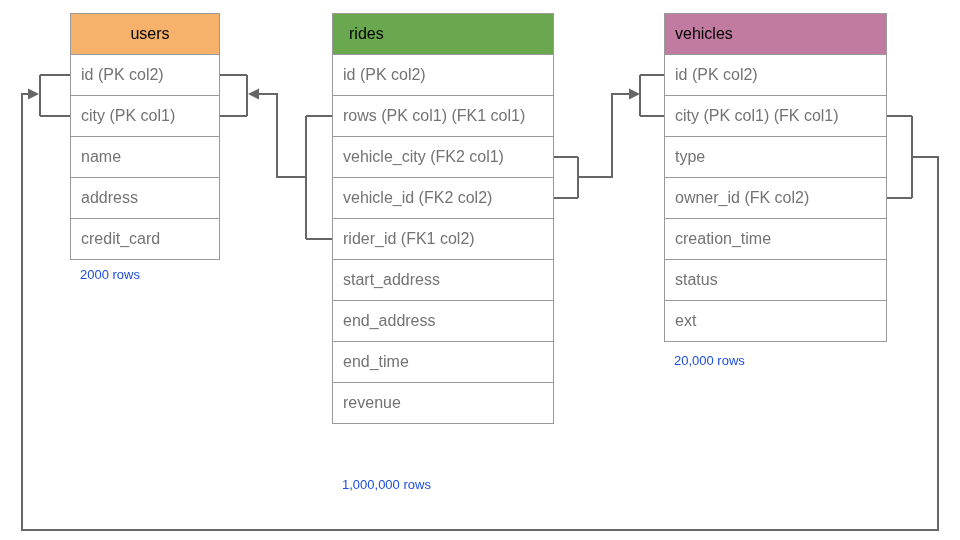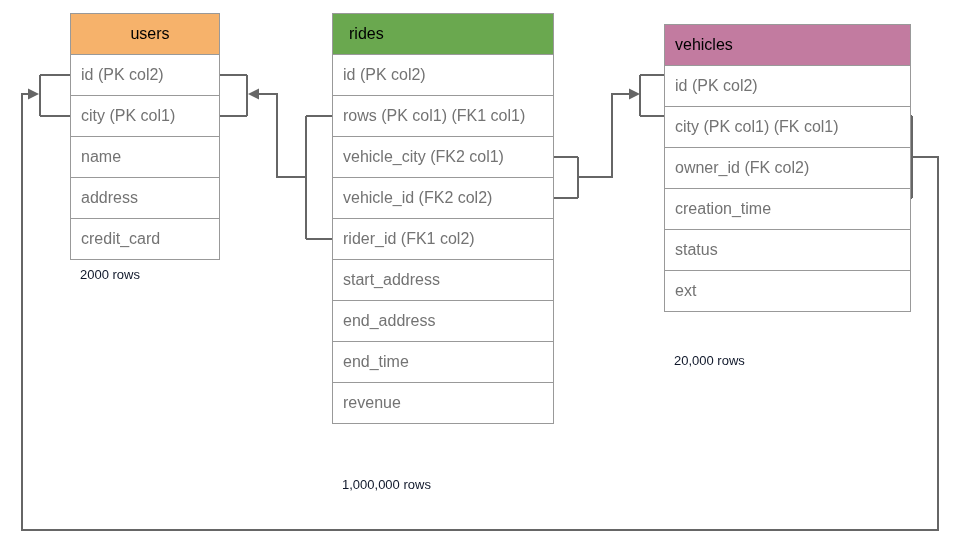--- a/index.html
+++ b/index.html
@@ -56,26 +56,26 @@
     color: #737373;
     background: #ffffff;
     border-top: 1px solid #999999;
     white-space: nowrap;
     overflow: hidden;
   }
   .rowcount {
     position: absolute;
     z-index: 2;
     font-size: 13px;
-    color: #0f172a;
+    color: #1d4ed8;
     white-space: nowrap;
   }
   #t-users    { left: 70px;  top: 13px; width: 150px; }
   #t-rides    { left: 332px; top: 13px; width: 222px; }
-  #t-vehicles { left: 664px; top: 13px; width: 247px; margin-top: 11px; }
+  #t-vehicles { left: 664px; top: 13px; width: 223px; }
   #rc-users    { left: 80px;  top: 267px; }
   #rc-rides    { left: 342px; top: 477px; }
   #rc-vehicles { left: 674px; top: 353px; }
 </style>
 </head>
 <body>
 
 <div class="canvas">
 
   <svg class="connector-layer" viewBox="0 0 960 540" xmlns="http://www.w3.org/2000/svg">
@@ -123,20 +123,21 @@
     <div class="cell">end_address</div>
     <div class="cell">end_time</div>
     <div class="cell">revenue</div>
   </div>
   <div class="rowcount" id="rc-rides">1,000,000 rows</div>
 
   <div class="db-table" id="t-vehicles">
     <div class="header" style="background: rgb(194, 123, 160);">vehicles</div>
     <div class="cell">id (PK col2)</div>
     <div class="cell">city (PK col1) (FK col1)</div>
+    <div class="cell">type</div>
     <div class="cell">owner_id (FK col2)</div>
     <div class="cell">creation_time</div>
     <div class="cell">status</div>
     <div class="cell">ext</div>
   </div>
   <div class="rowcount" id="rc-vehicles">20,000 rows</div>
 
 </div>
 
 </body></html>

